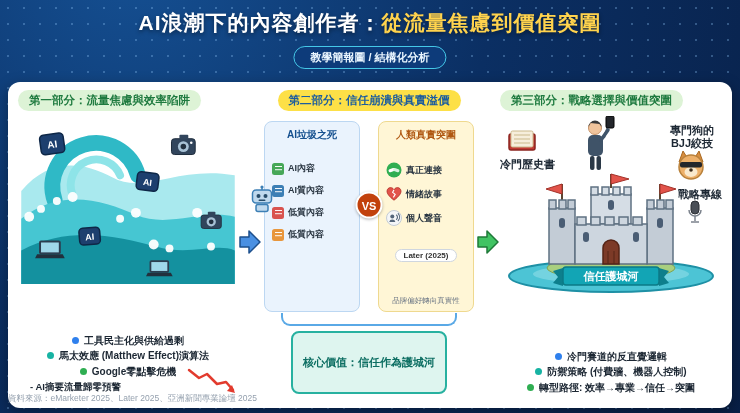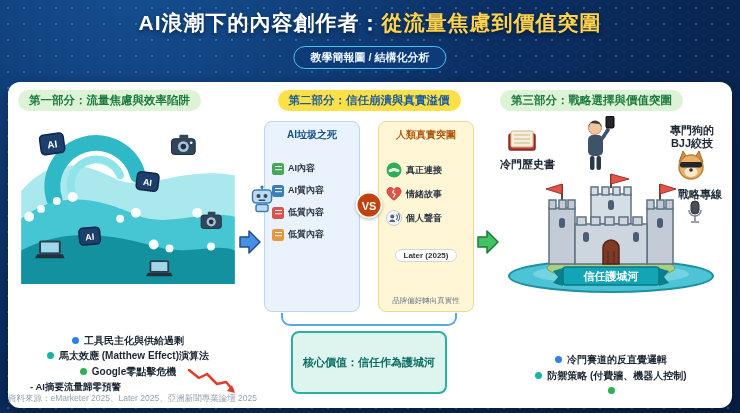--- a/index.html
+++ b/index.html
@@ -334,19 +334,20 @@
         <div class="b-row">
           <span class="dot blue"></span>
           <span>冷門賽道的反直覺邏輯</span>
         </div>
         <div class="b-row">
           <span class="dot teal"></span>
           <span>防禦策略 (付費牆、機器人控制)</span>
         </div>
         <div class="b-row">
           <span class="dot green"></span>
+          <span>轉型路徑: 效率→專業→信任→突圍</span>
         </div>
       </div>
     </div>
 
     <div class="footer">資料來源：eMarketer 2025、Later 2025、亞洲新聞專業論壇 2025</div>
   </div>
 </div>
 
 </body></html>

